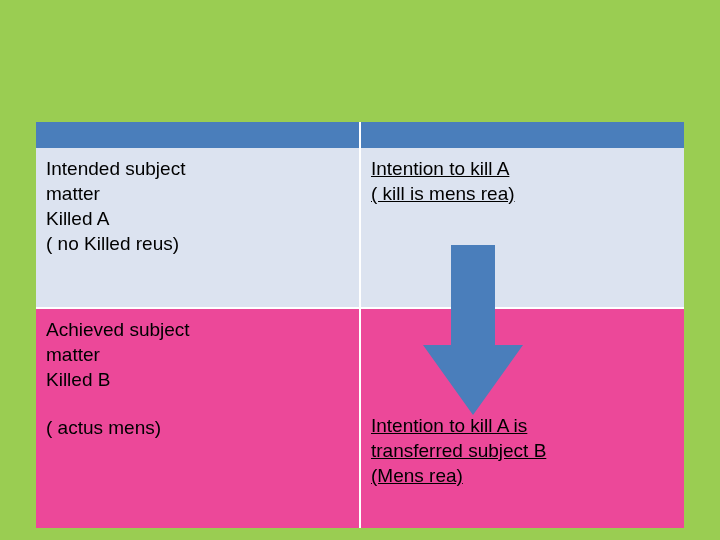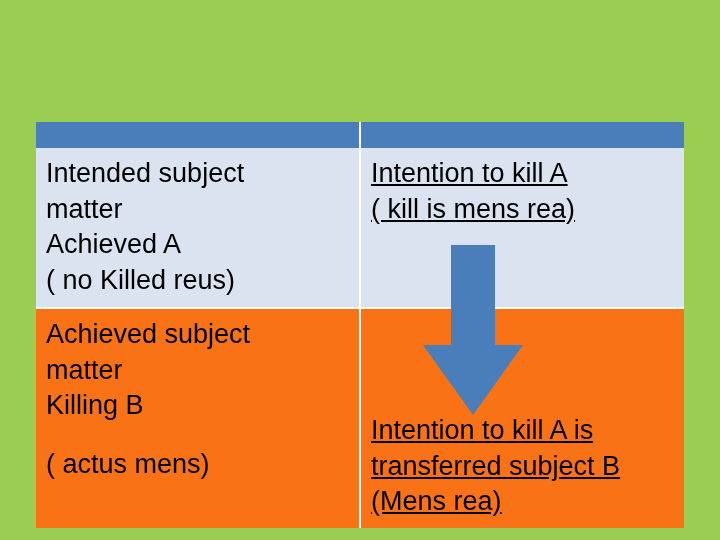--- a/index.html
+++ b/index.html
@@ -37,27 +37,27 @@
     padding: 0;
     border-right: 2px solid #ffffff;
   }
   tr.header-row td:last-child { border-right: none; }
   td.cell {
     background: #DCE3F0;
     vertical-align: top;
     padding: 8px 10px 6px 10px;
     border-right: 2px solid #ffffff;
     border-bottom: 2px solid #ffffff;
-    font-size: 27px;
+    font-size: 19px;
     line-height: 1.32;
     color: #000000;
   }
   td.cell:last-child { border-right: none; text-decoration: underline; }
   tr.row2 td.cell {
-    background: #f97316;
+    background: #ec4899;
     border-bottom: none;
     height: 205px;
   }
   tr.row1 td.cell {
     height: 145px;
   }
   .line { display: block; white-space: pre; }
   .spacer { display: block; height: 23px; }
 
   .arrow {
@@ -84,33 +84,33 @@
         </colgroup>
       <tbody>
         <tr class="header-row">
           <td></td>
           <td></td>
         </tr>
         <tr class="row1">
           <td class="cell">
             <span class="line">Intended subject</span>
             <span class="line">matter</span>
-            <span class="line">Achieved A</span>
+            <span class="line">Killed A</span>
             <span class="line">( no Killed reus)</span>
           </td>
           <td class="cell">
             <span class="line">Intention to kill A</span>
             <span class="line">( kill is mens rea)</span>
           </td>
         </tr>
         <tr class="row2">
           <td class="cell">
             <span class="line">Achieved subject</span>
             <span class="line">matter</span>
-            <span class="line">Killing B</span>
+            <span class="line">Killed B</span>
             <span class="spacer"></span>
             <span class="line">( actus mens)</span>
           </td>
           <td class="cell">
             <span class="r2c2-lower">
               <span class="line">Intention to kill A is</span>
               <span class="line">transferred subject B</span>
               <span class="line">(Mens rea)</span>
             </span>
           </td>

